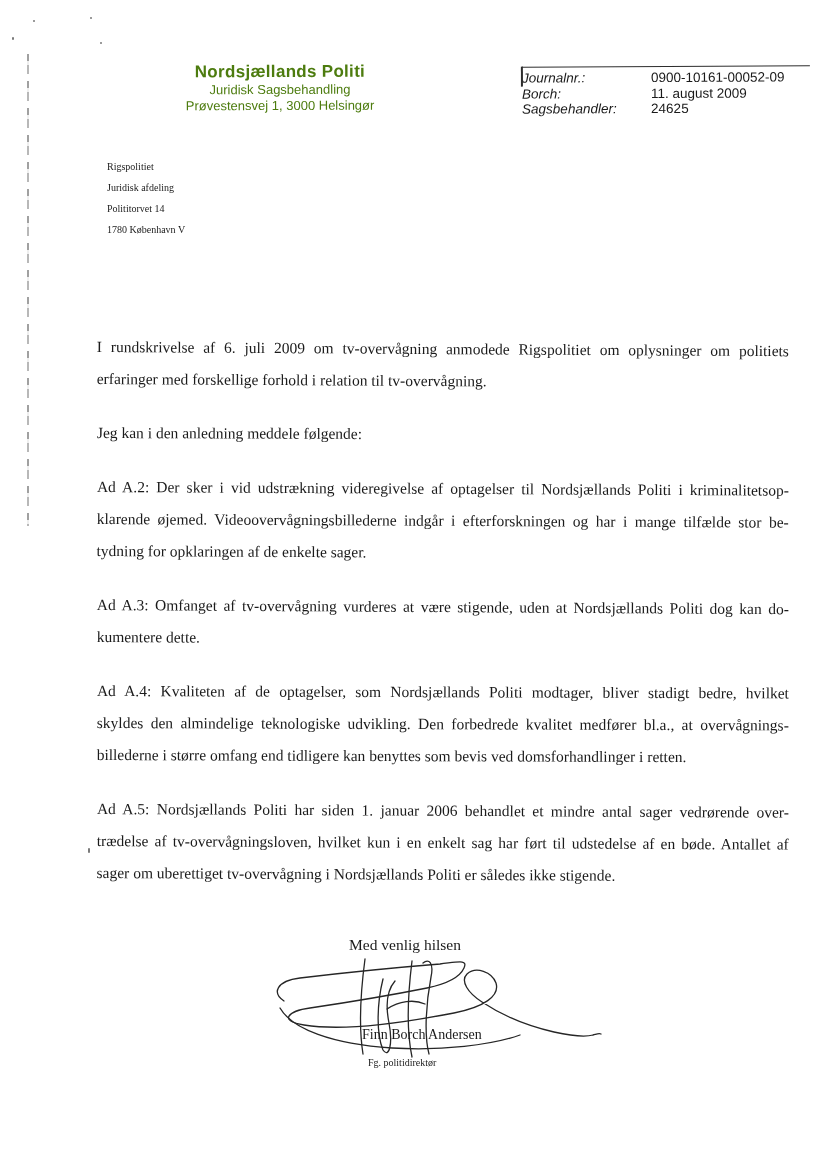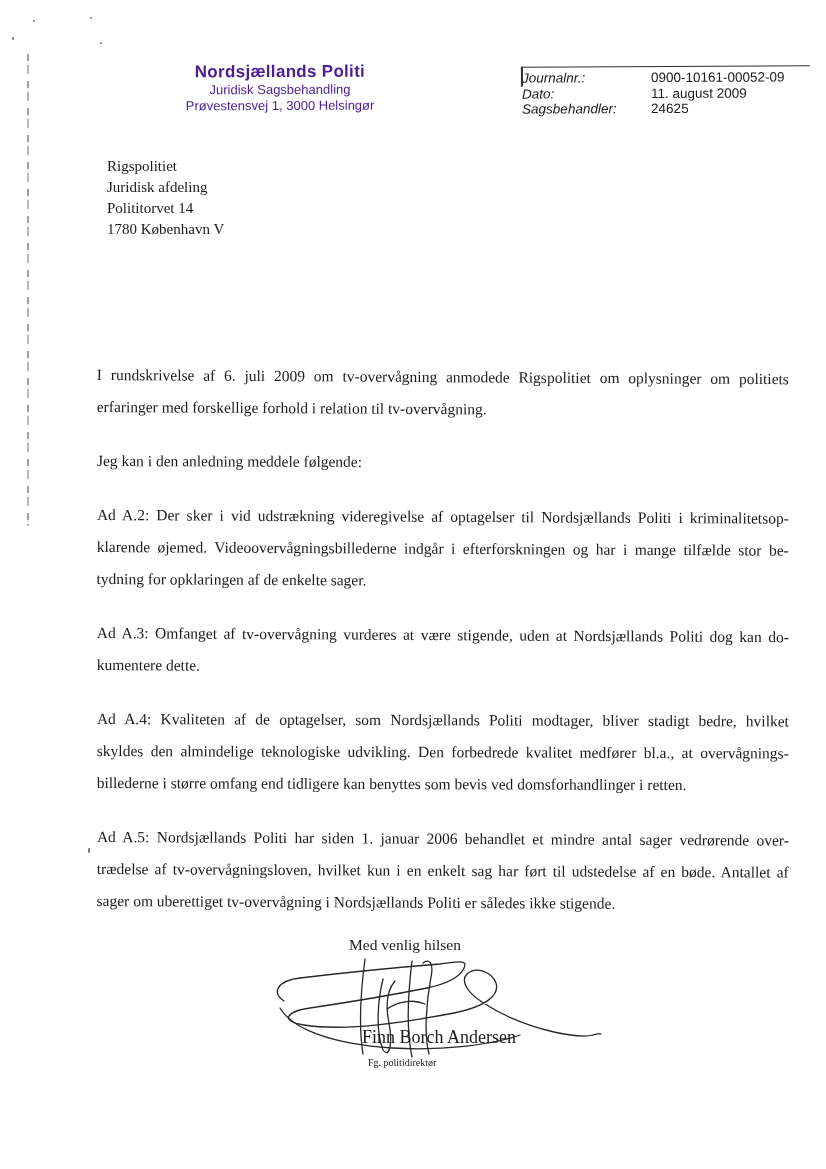--- a/index.html
+++ b/index.html
@@ -20,58 +20,58 @@
   .speck { position:absolute; background:#7a7a7a; border-radius:1px; }
   .speck.s1 { left:33px; top:20px; width:2px; height:2px; }
   .speck.s2 { left:90px; top:17px; width:2px; height:2px; }
   .speck.s3 { left:12px; top:37px; width:2px; height:3px; }
   .speck.s4 { left:100px; top:42px; width:2px; height:2px; }
   .speck.s5 { left:88px; top:848px; width:2px; height:5px; }
 
   
   .letterhead {
     position:absolute; left:120px; top:62px; width:320px; text-align:center;
-    font-family:"Liberation Sans", sans-serif; color:#4c1d95;
+    font-family:"Liberation Sans", sans-serif; color:#4d7c0f;
     transform:rotate(-0.2deg);
   }
   .letterhead .org { font-size:17px; font-weight:bold; letter-spacing:0.3px; line-height:20px; }
   .letterhead .sub { font-size:13px; line-height:15.5px; }
 
   
   .infobox {
     position:absolute; left:522px; top:66px; width:288px;
     font-family:"Liberation Sans", sans-serif; font-size:13.5px; line-height:15.6px;
     color:#1a1a1a; border-top:1.5px solid #2d2d2d; padding-top:3px;
     transform:rotate(-0.25deg);
   }
   .infobox::before {
     content:""; position:absolute; left:-1px; top:-1px; width:1.5px; height:20px; background:#2d2d2d;
   }
   .info-row { display:flex; }
   .info-label { width:113px; font-style:italic; flex:none; }
   .info-value { flex:1;margin-left:16px; }
 
   
-  .recipient { position:absolute; left:107px; top:156px; font-size:15px; line-height:21px; }
+  .recipient { position:absolute; left:107px; top:156px; font-size:10px; line-height:21px; }
 
   
-  .body-text { position:absolute; left:97px; top:331px; width:692px; font-size:15.5px;margin-top:28px; }
+  .body-text { position:absolute; left:97px; top:331px; width:692px; font-size:15.5px; }
   .para { margin:0 0 22px 0; transform-origin:left top; }
   .para.r1 { transform:rotate(0.35deg); }
   .para.r2 { transform:rotate(0.20deg); }
   .para.r3 { transform:rotate(0.30deg); }
   .ln { line-height:32px; }
   .ln.just { text-align:justify; text-align-last:justify; }
   .ln.last { text-align:left; text-align-last:left; }
 
   
   .salutation { position:absolute; left:349px; top:936px; font-size:15.5px; }
   .signature-svg { position:absolute; left:262px; top:951px; width:340px; height:114px; }
   .signature-svg path { fill:none; stroke:#262626; stroke-width:1.3; stroke-linecap:round; }
-  .signer-name  { position:absolute; left:362px; top:1027px; font-size:18px; }
+  .signer-name  { position:absolute; left:362px; top:1027px; font-size:14px; }
   .signer-title { position:absolute; left:368px; top:1057px; font-size:10px; }
 </style>
 </head>
 <body>
 
 <div class="page">
 
   <div class="scan-vline"></div>
   <div class="speck s1"></div>
   <div class="speck s2"></div>
@@ -84,21 +84,21 @@
     <div class="sub">Juridisk Sagsbehandling</div>
     <div class="sub">Prøvestensvej 1, 3000 Helsingør</div>
   </div>
 
   <div class="infobox">
     <div class="info-row">
       <span class="info-label">Journalnr.:</span>
       <span class="info-value">0900-10161-00052-09</span>
     </div>
     <div class="info-row">
-      <span class="info-label">Dato:</span>
+      <span class="info-label">Borch:</span>
       <span class="info-value">11. august 2009</span>
     </div>
     <div class="info-row">
       <span class="info-label">Sagsbehandler:</span>
       <span class="info-value">24625</span>
     </div>
   </div>
 
   <div class="recipient">
     <div>Rigspolitiet</div>

